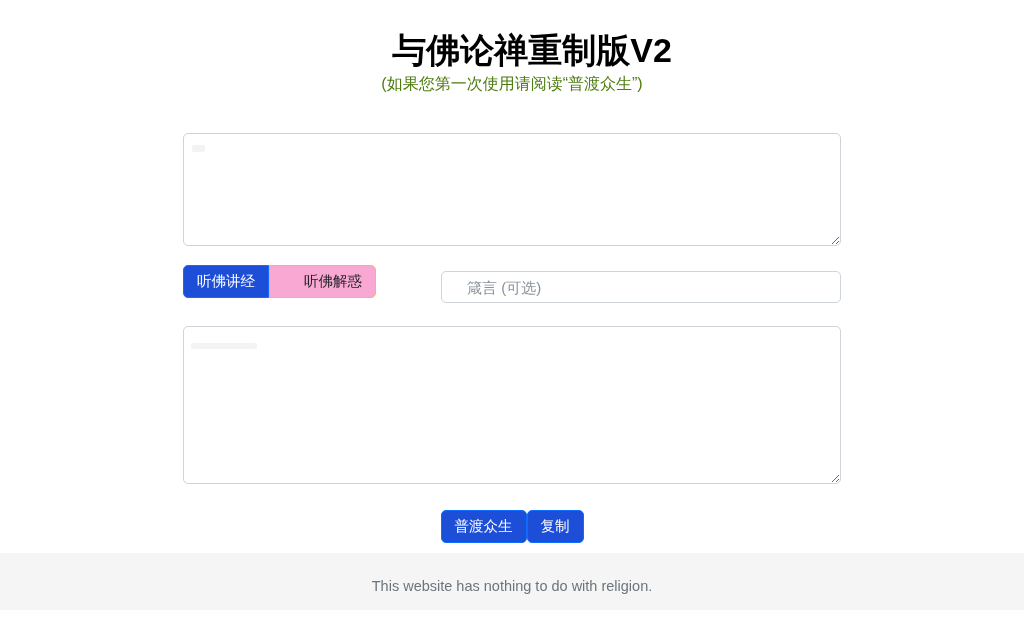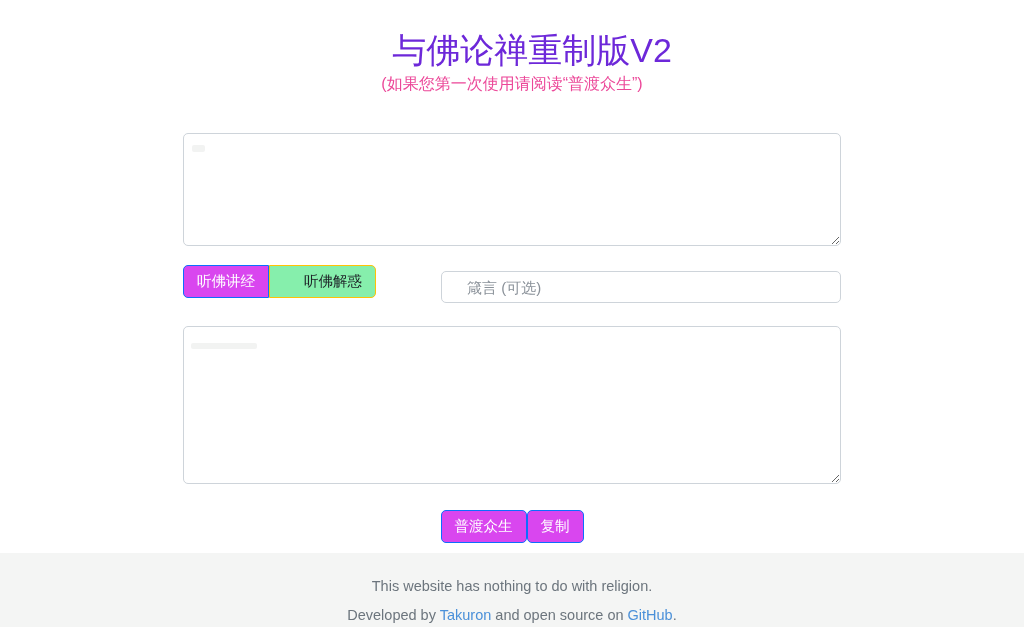--- a/index.html
+++ b/index.html
@@ -7,31 +7,31 @@
     width: 1024px; height: 627px;
     background: #ffffff;
     font-family: "Liberation Sans", "DejaVu Sans", sans-serif;
     overflow: hidden;
   }
   .page-title {
     margin-top: 30px;
     text-align: center;
     font-size: 34px;
     line-height: 40px;
-    font-weight: 400;
-    color: #6d28d9;
+    font-weight: 700;
+    color: #000000;
     padding-left: 40px;
   }
   .page-subtitle {
     margin-top: 2px;
     text-align: center;
     font-size: 16px;
     line-height: 24px;
     font-weight: 400;
-    color: #ec4899;
+    color: #4d7c0f;
   }
   .main-col {
     width: 658px;
     margin: 0 auto;
   }
   .main-col .spacer-top { height: 37px; }
   textarea.box {
     display: block;
     width: 658px;
     border: 1px solid #ced4da;
@@ -61,22 +61,22 @@
     padding: 6px 13px;
     border-radius: 5px;
     cursor: pointer;
     font-family: inherit;
     white-space: nowrap;
   }
   .btn-group { display: inline-flex; }
   .btn-group .btn { border-radius: 0; }
   .btn-group .btn:first-child { border-top-left-radius: 5px; border-bottom-left-radius: 5px; }
   .btn-group .btn:last-child  { border-top-right-radius: 5px; border-bottom-right-radius: 5px; }
-  .btn-primary { background: #d946ef; border-color: #0d6efd; color: #ffffff; }
-  .btn-warning { background: #86efac; border-color: #ffc107; color: #1d2126; padding-left: 34px; }
+  .btn-primary { background: #1d4ed8; border-color: #0d6efd; color: #ffffff; }
+  .btn-warning { background: #f9a8d4; border-color: #ffc107; color: #1d2126; padding-left: 34px; }
   .key-input {
     width: 400px;
     height: 32px;
     margin-top: 6px;
     border: 1px solid #ced4da;
     border-radius: 5px;
     padding: 5px 25px;
     font-size: 15px;
     color: #212529;
     outline: none;
@@ -146,14 +146,13 @@
   </div>
 
   <div class="row-actions">
     <button class="btn btn-primary">普渡众生</button>
     <button class="btn btn-primary">复制</button>
   </div>
 </div>
 
 <div class="footer">
   <p>This website has nothing to do with religion.</p>
-  <p><span>Developed by </span><a>Takuron</a><span> and open source on </span><a>GitHub</a><span>.</span></p>
 </div>
 
 </body></html>

